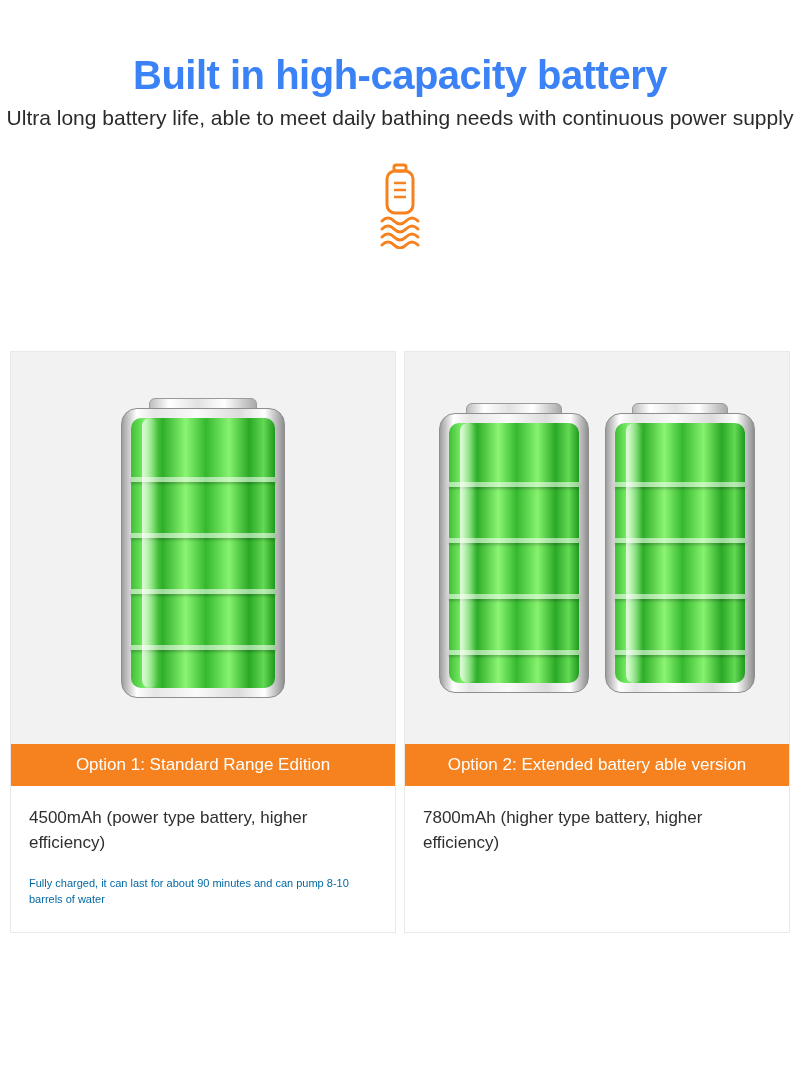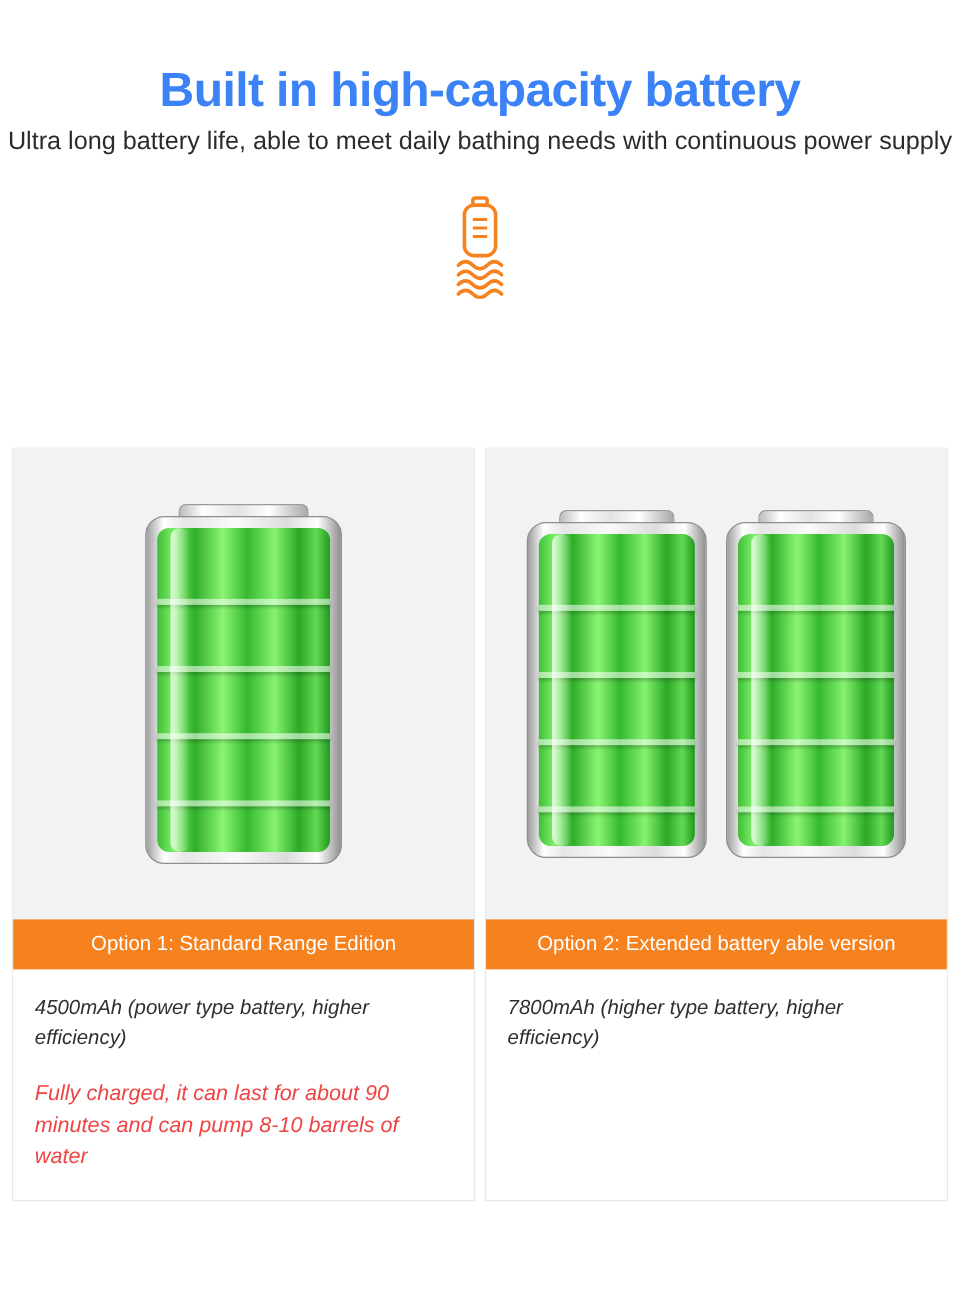--- a/index.html
+++ b/index.html
@@ -42,21 +42,21 @@
     margin-top: 28px;
     display: flex;
     justify-content: center;
     align-items: center;
     height: 92px;
   }
 
   
   .columns {
     position: absolute;
-    top: 373px;
+    top: 351px;
     left: 10px;
     right: 10px;
     display: flex;
     gap: 8px;
   }
   .col {
     flex: 1 1 0;
     display: flex;
     flex-direction: column;
     border: 1px solid #e9e9e9;
@@ -77,31 +77,30 @@
     text-align: center;
     font-size: 17px;
     padding: 11px 4px;
     line-height: 1.2;
     white-space: nowrap;
   }
   .col-body {
     padding: 20px 18px 24px 18px;
     background: #ffffff;
     flex: 1;
-    font-style: italic;
   }
   .spec {
     font-size: 17px;
     color: #2f2f2f;
     line-height: 1.45;
   }
   .highlight {
     margin-top: 20px;
-    font-size: 18px;
-    color: #ef4444;
+    font-size: 11px;
+    color: #0369a1;
     line-height: 1.45;
   }
 
   
   .battery {
     width: 164px;
     height: 300px;
     position: relative;
   }
   .battery .cap {

